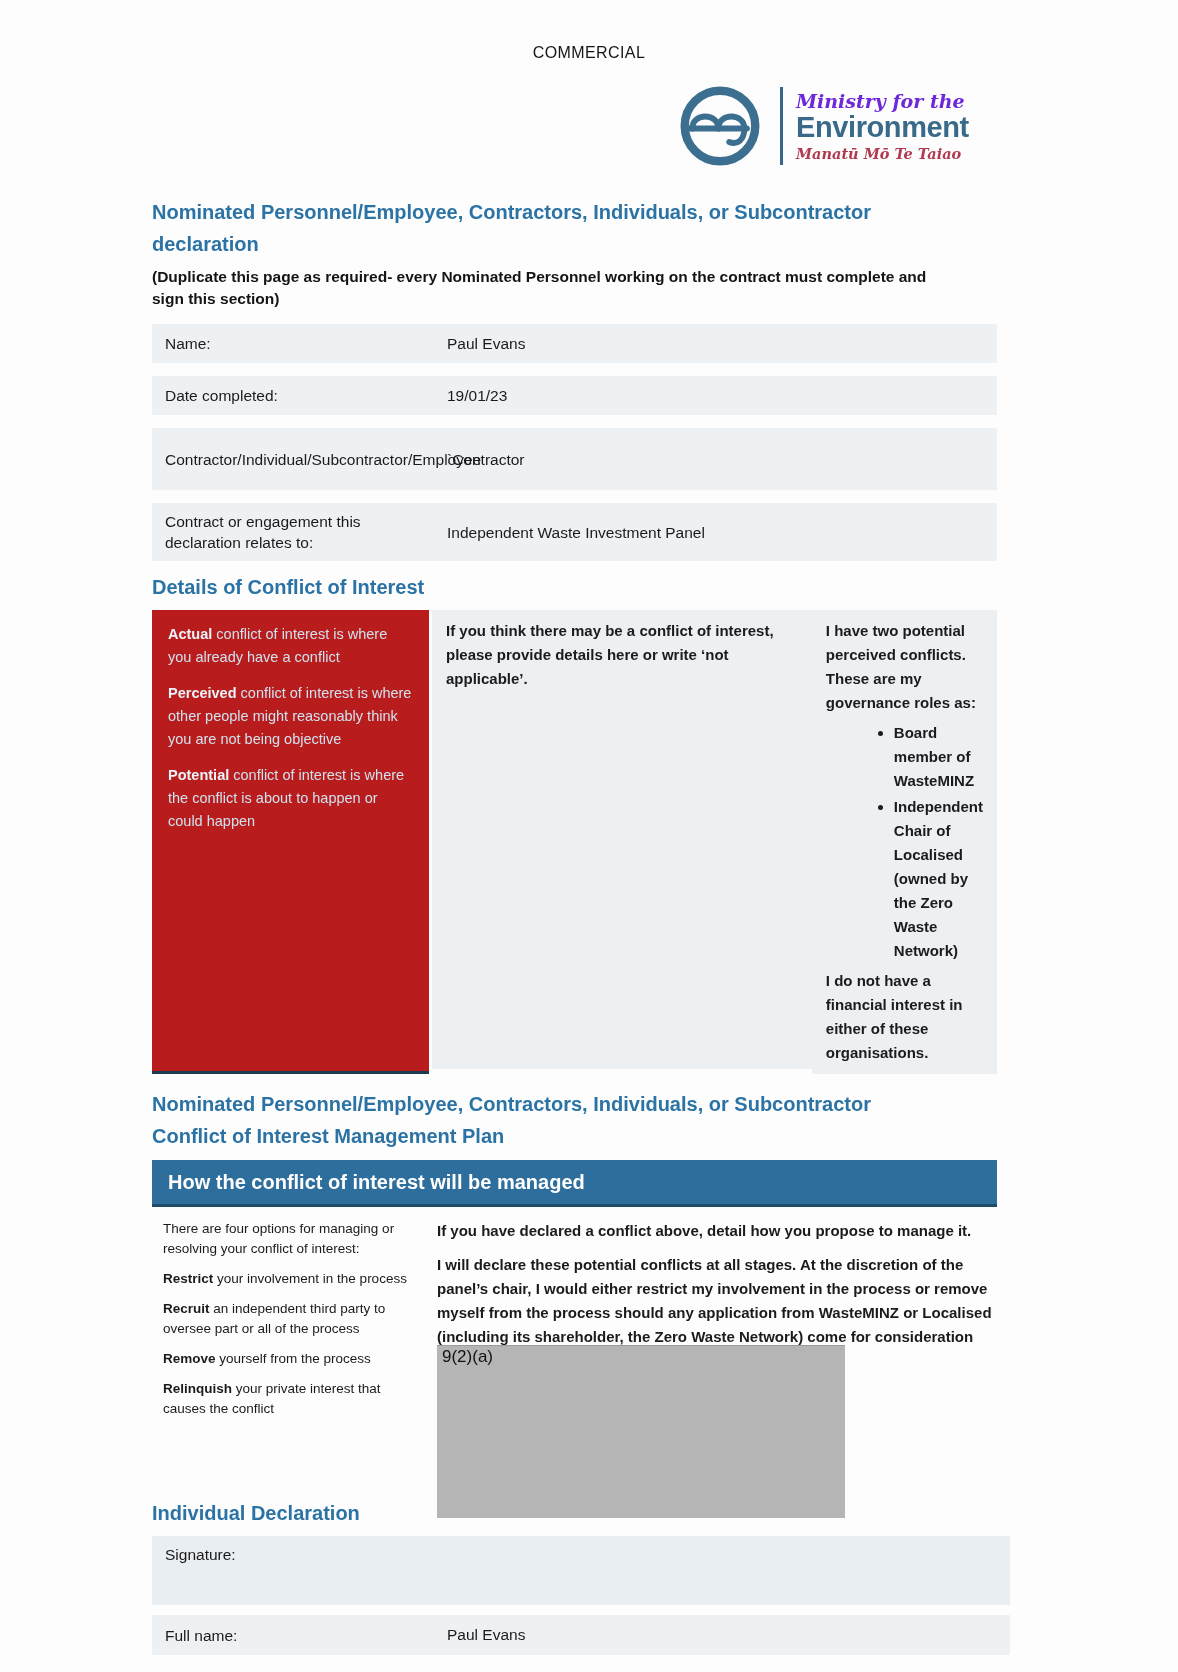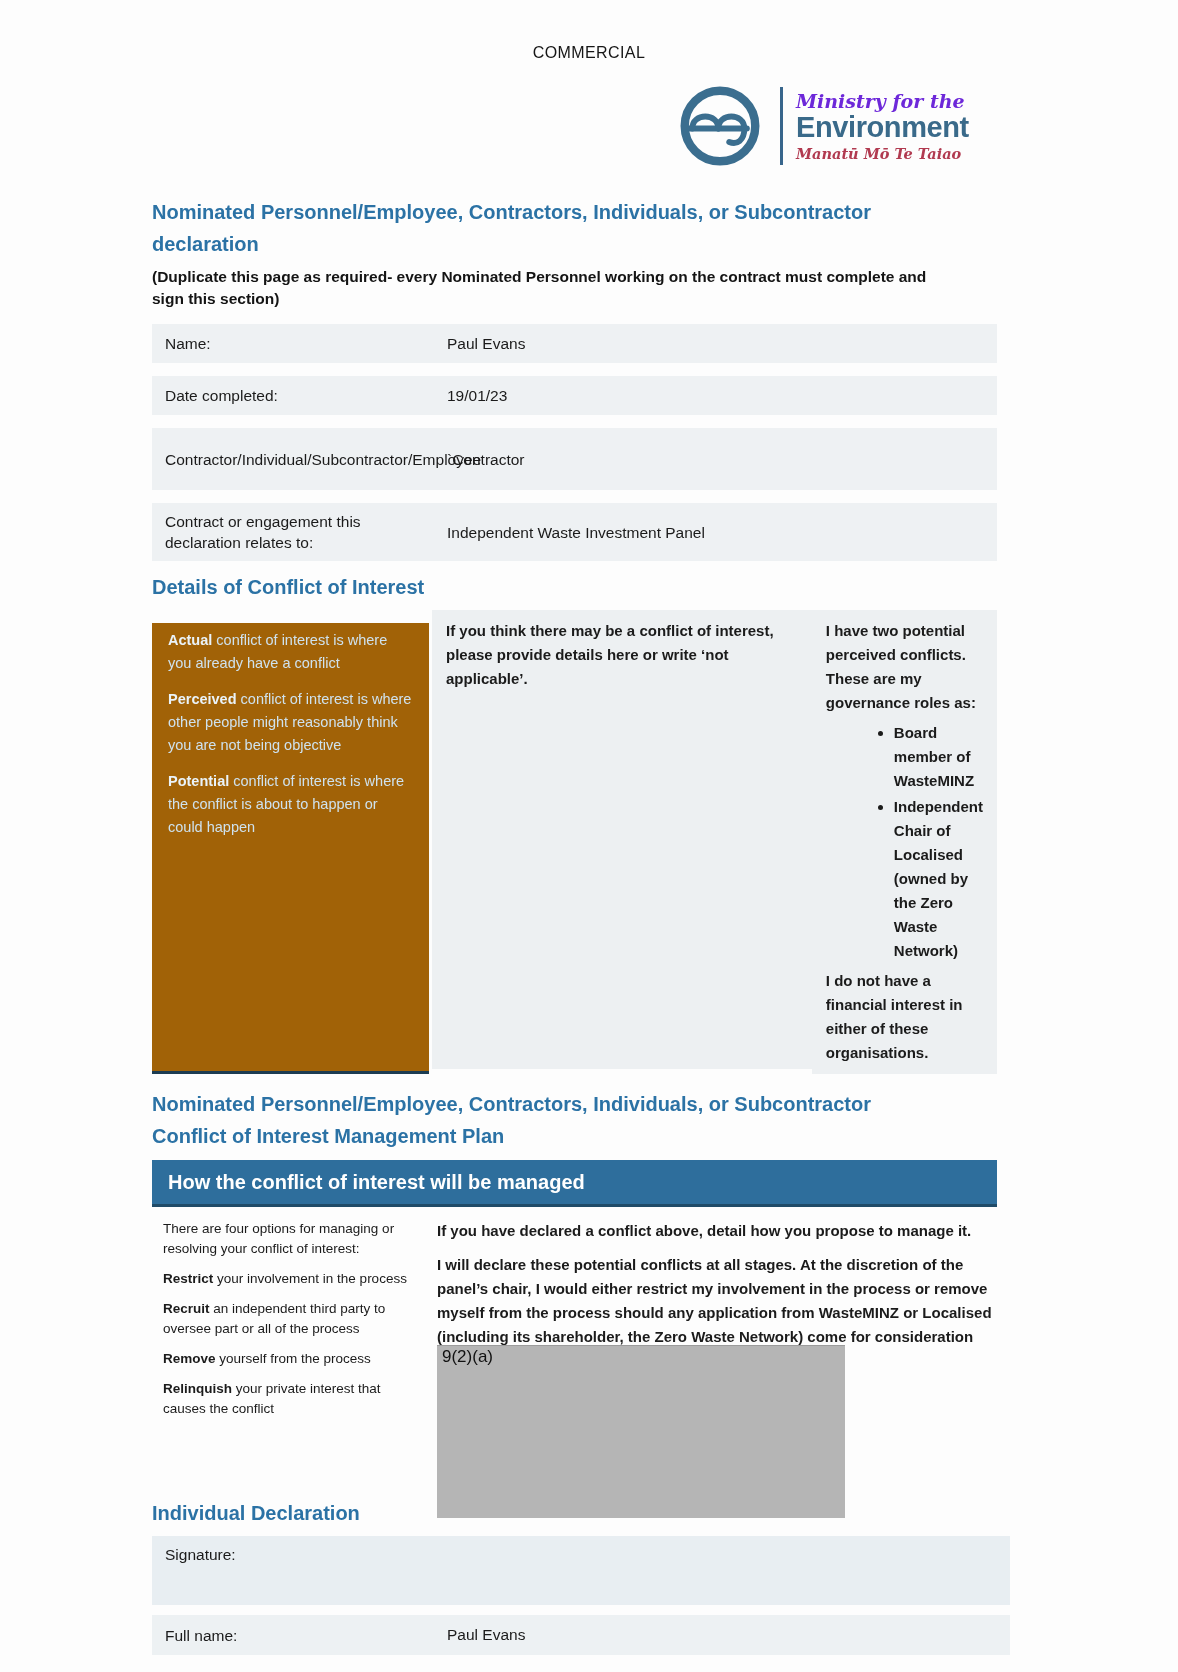--- a/index.html
+++ b/index.html
@@ -34,24 +34,23 @@
   .form-row .val { flex:1; padding:8px 10px; font-size:15.5px; line-height:21px; }
   .form-row.r1, .form-row.r2 { min-height:39px; }
   .form-row.r3 { min-height:62px; }
   .form-row.r4 { min-height:57px; }
 
   h2.sub-heading { margin-top:12px; color:#2b72a5; font-size:20px; font-weight:bold; line-height:26px; }
 
   
   .info-cols { margin-top:10px; width:845px; display:flex; align-items:stretch; min-height:415px; }
   .info-blue {
-    width:277px; flex:0 0 277px; background:#a16207; color:#cfe2ee;
-    padding:6px 16px; font-size:14.5px; line-height:23px;
+    width:277px; flex:0 0 277px; background:#b91c1c; color:#cfe2ee;
+    padding:13px 16px; font-size:14.5px; line-height:23px;
     border-bottom:3px solid #1c3c52;
-    margin-top:13px;
   }
   .info-blue p { margin-bottom:13px; }
   .info-blue b { color:#eaf3f9; }
   .info-right { flex:1; display:flex; flex-direction:row; margin-left:3px; }
   .info-right .blk { background:#edf0f2; padding:9px 14px; font-size:15px; font-weight:bold; line-height:24px; }
   .info-right .blk.prompt { margin-bottom:5px; }
   .info-right .blk.answer { flex:1; }
   .info-right ul { margin:6px 0 6px 46px; padding-left:22px; }
   .info-right li { margin-bottom:2px; }
 

